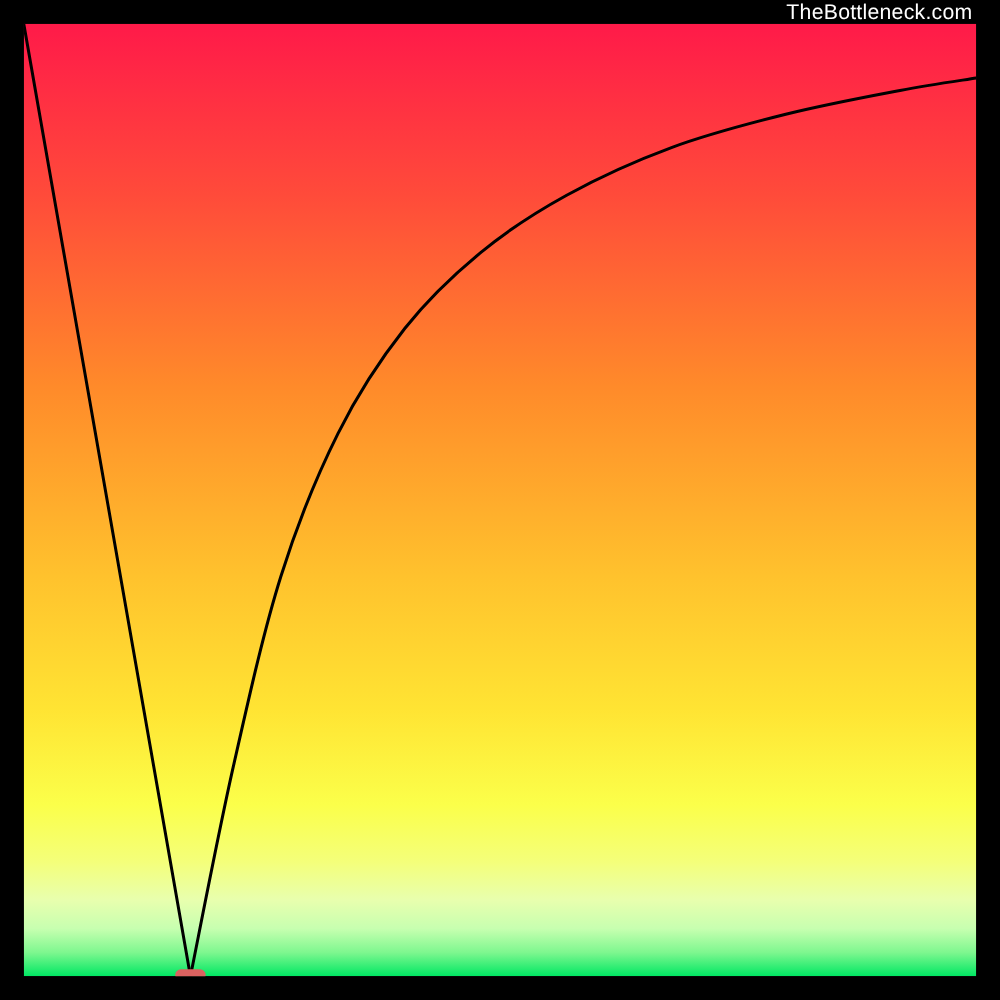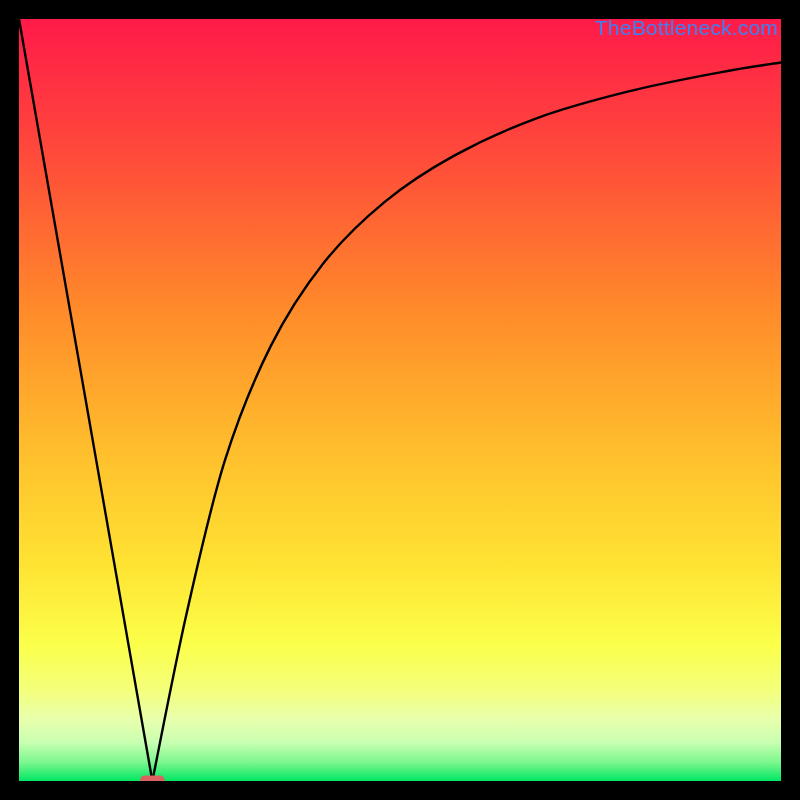--- a/index.html
+++ b/index.html
@@ -20,26 +20,26 @@
   }
   .plot-area {
     position: absolute;
     left: 0;
     top: 0;
     width: 762px;
     height: 762px;
   }
   .watermark {
     position: absolute;
-    top: 16px;
+    top: 0px;
     right: 22px;
     font-family: Arial, Helvetica, sans-serif;
-    font-size: 21px;
+    font-size: 17px;
     font-weight: 500;
-    color: #3b82f6;
+    color: #ffffff;
     letter-spacing: 0.2px;
     user-select: none;
   }
   svg {
     display: block;
   }
 </style>
 </head>
 <body>
 

